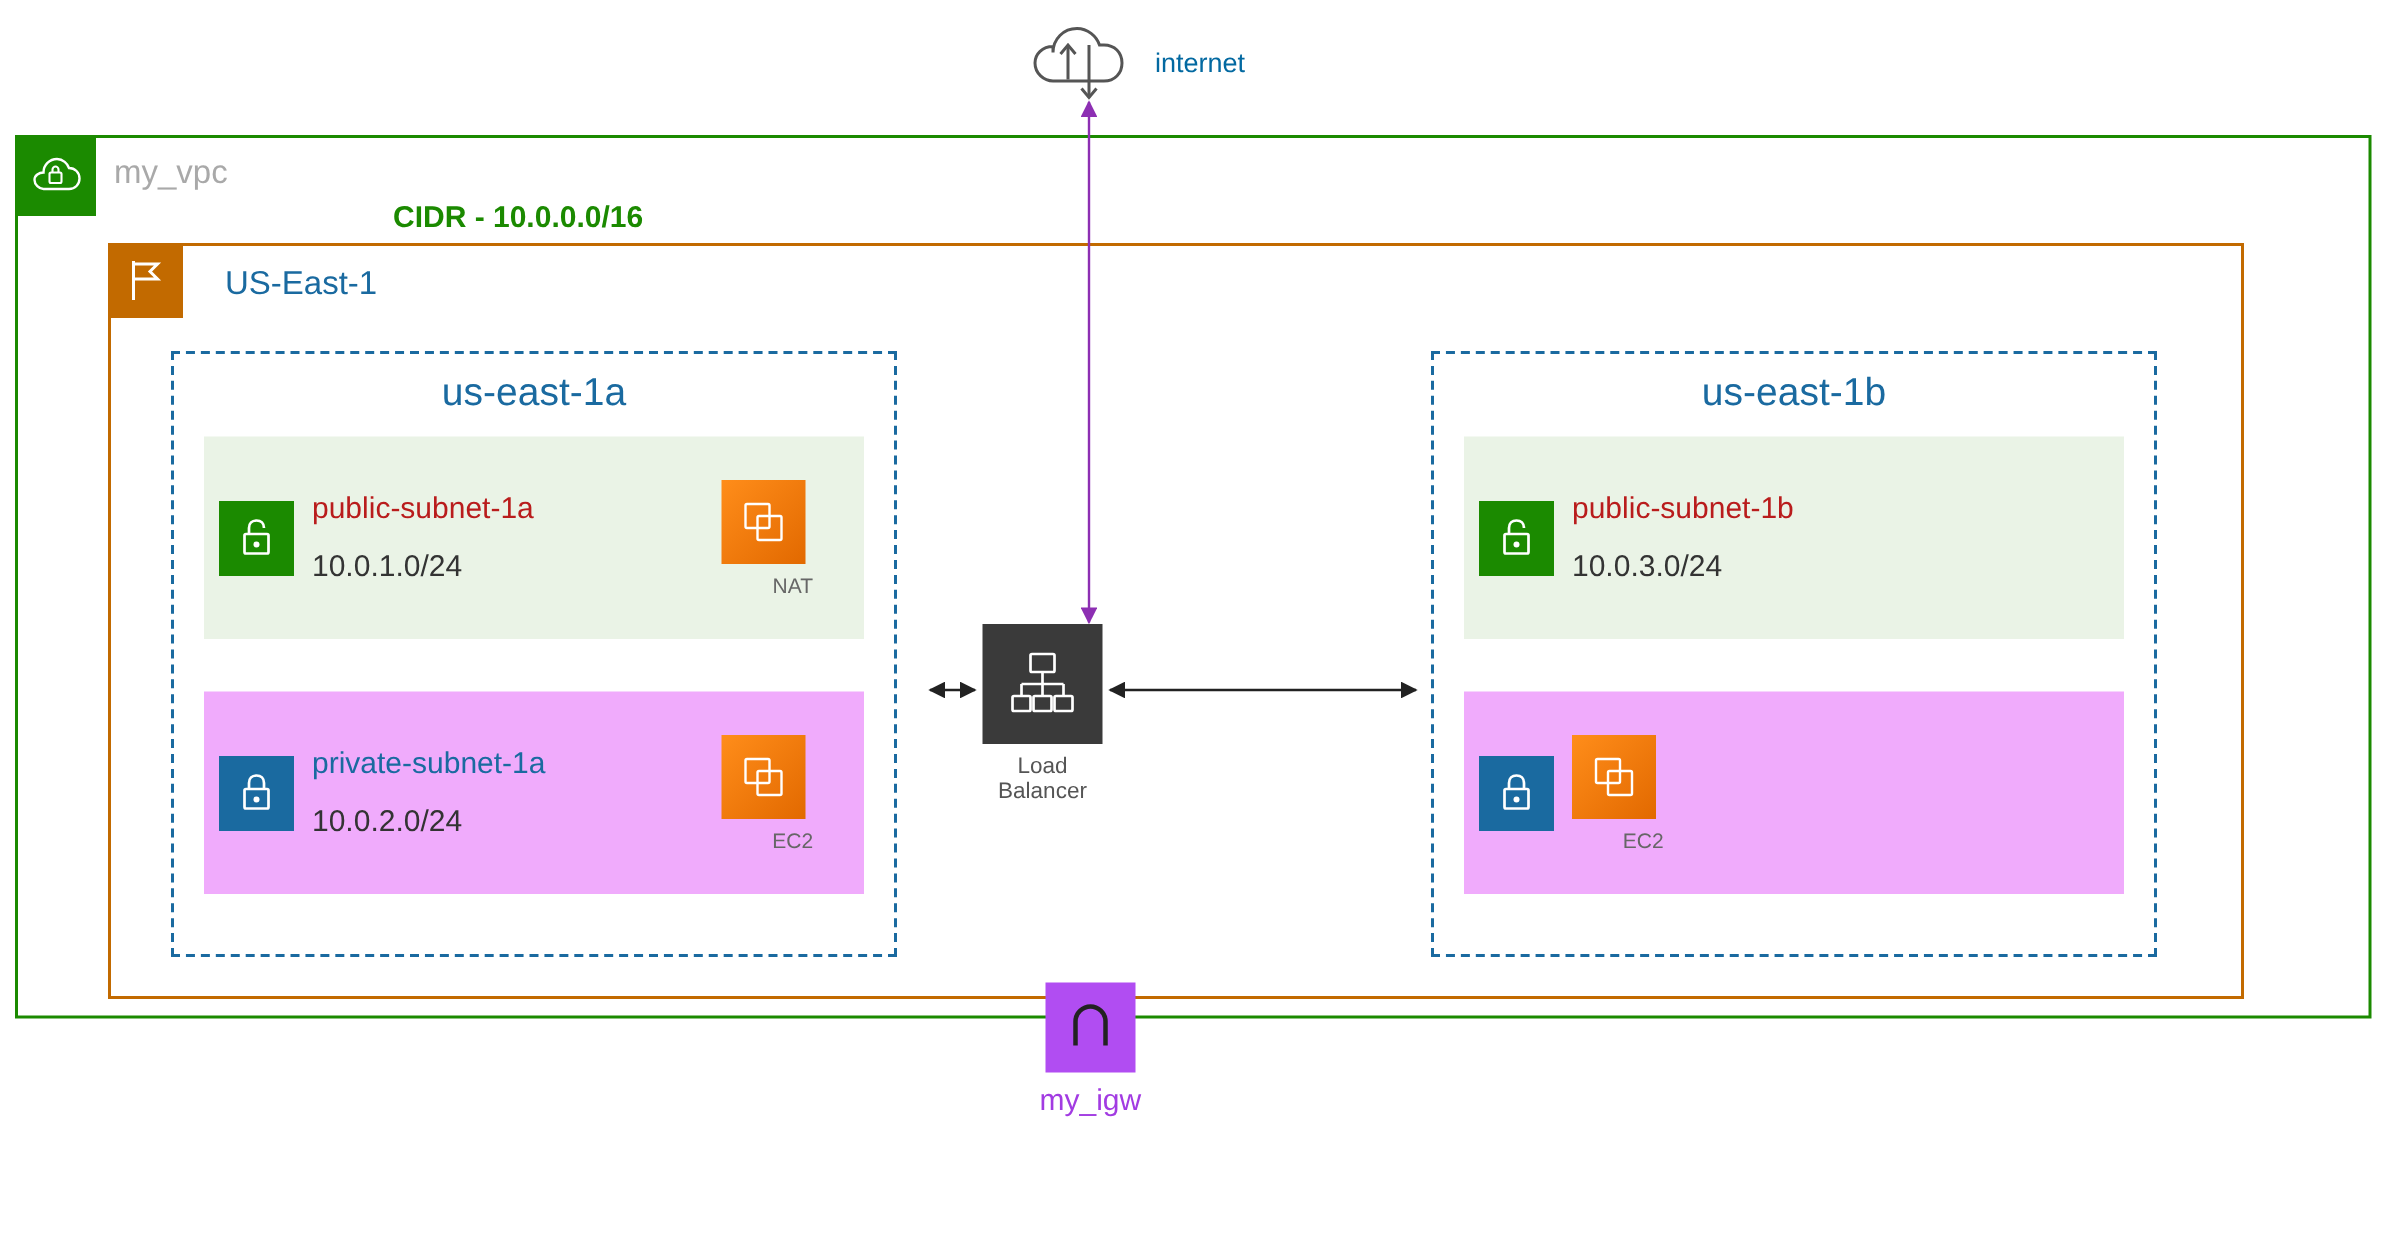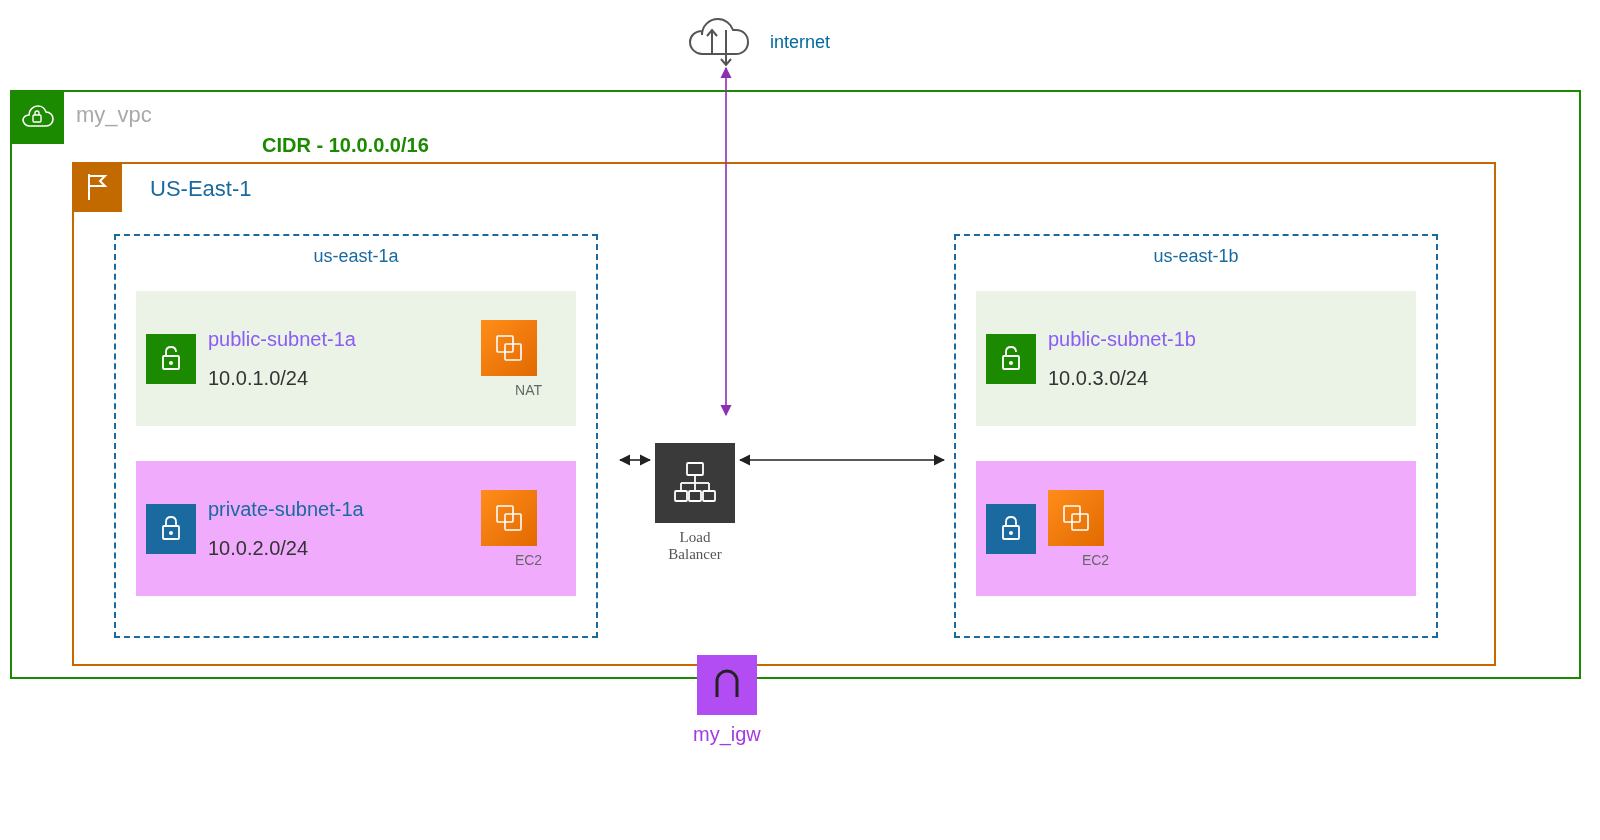--- a/index.html
+++ b/index.html
@@ -73,21 +73,21 @@
     top: 70px;
     width: 480px; height: 400px;
     border: 2px dashed #1a6aa0;
   }
   .az-left { left: 40px; }
   .az-right { left: 880px; }
   .az-title {
     position: absolute;
     top: 10px; left: 0; right: 0;
     text-align: center;
-    font-size: 18px;
+    font-size: 26px;
     color: #1a6aa0;
   }
 
   
   .subnet {
     position: absolute;
     left: 20px;
     width: 440px; height: 135px;
     display: flex;
     align-items: center;
@@ -99,43 +99,42 @@
   .subnet-icon {
     width: 50px; height: 50px;
     display: flex; align-items: center; justify-content: center;
     margin-right: 12px;
     flex: none;
   }
   .subnet.public  .subnet-icon { background: #1b8a00; }
   .subnet.private .subnet-icon { background: #1a6aa0; }
   .subnet-text { flex: 1; }
   .subnet-name { font-size: 20px; }
-  .subnet.public  .subnet-name { color: #8b5cf6; }
+  .subnet.public  .subnet-name { color: #b91c1c; }
   .subnet.private .subnet-name { color: #1a6aa0; }
   .subnet-cidr { font-size: 20px; margin-top: 16px; color: #333; }
   .subnet-side {
     width: 95px;
     text-align: center;
     flex: none;
     display: flex; flex-direction: column; 
   }
   .ec2-box {
     width: 56px; height: 56px;
     background: linear-gradient(135deg, #ff8d1a, #e26900);
     display: flex; align-items: center; justify-content: center;
   }
   .ec2-label { font-size: 14px; color: #666; margin-top: 6px; }
 
   
   .lb-area {
     position: absolute;
-    left: 650px; top: 443px;
+    left: 650px; top: 416px;
     width: 90px;
     text-align: center;
-    font-family: Liberation Serif, serif;
   }
   .lb-box {
     width: 80px; height: 80px;
     background: #3a3a3a;
     margin: 0 auto;
     display: flex; align-items: center; justify-content: center;
   }
   .lb-label {
     font-size: 15px; color: #555; margin-top: 6px;
     white-space: pre-line;

